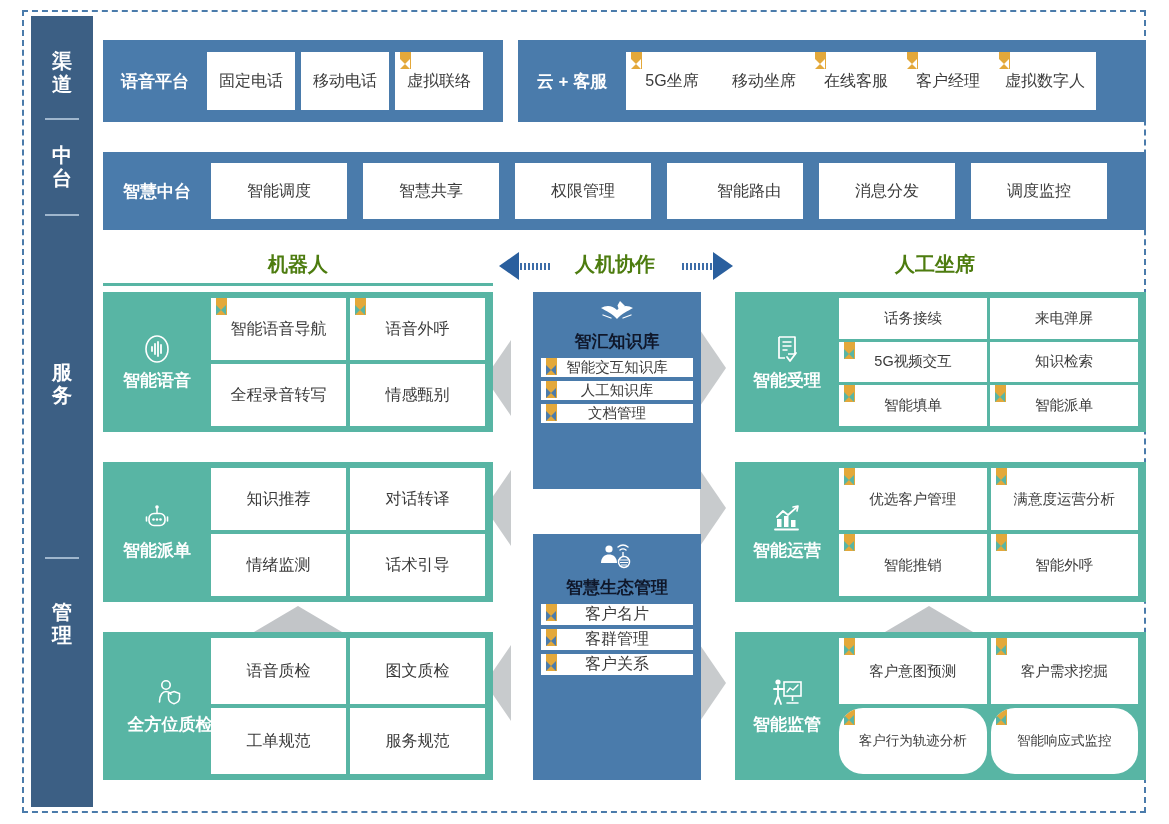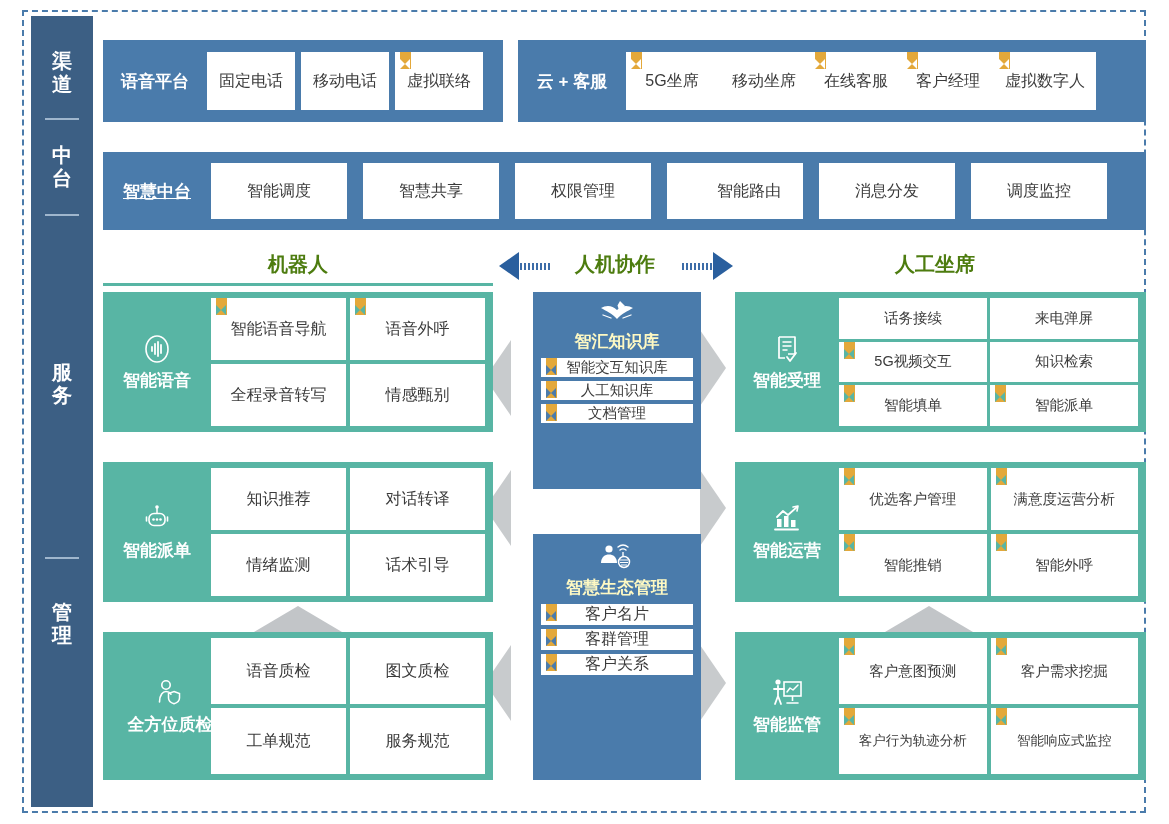--- a/index.html
+++ b/index.html
@@ -42,21 +42,21 @@
     text-align:center;flex:none;
     display:flex;align-items:center;justify-content:center;
   }
   .cell{
     position:relative;background:#ffffff;
     display:flex;align-items:center;justify-content:center;
     color:#3b3b3b;font-size:16px;box-sizing:border-box;
     overflow:hidden;
   }
   .cell.small{font-size:14.5px;}
-  .cell.xsmall{font-size:13.5px;}
+  .cell.xsmall{font-size:13.5px;border-radius:24px;}
 
   
   .bm{
     position:absolute;left:5px;top:0;width:11px;height:17px;
     background:#e3a83a;
   }
   .bm::after{
     content:"";position:absolute;left:0;bottom:0;
     border-left:5.5px solid #ffffff;border-right:5.5px solid #ffffff;
     border-bottom:5px solid transparent;border-top:5px solid transparent;
@@ -120,21 +120,21 @@
   .grid2.r3{grid-template-rows:1fr 1fr 1fr;}
   .grid2.r2{grid-template-rows:1fr 1fr;}
 
   
   .cblock{
     position:absolute;background:#4a7bab;box-sizing:border-box;
     display:flex;flex-direction:column;align-items:center;
     padding:7px 8px 8px 8px;
   }
   .cblock .cap{
-    color:#fef9c3;font-weight:bold;font-size:17px;
+    color:#0f172a;font-weight:bold;font-size:17px;
     text-align:center;margin-bottom:5px;
   }
   .cblock .cap .ic{display:block;line-height:0;margin-bottom:1px;}
   .cstack{width:100%;display:flex;flex-direction:column;gap:4px;flex:1;}
   .cstack .cell{width:100%;}
 
   
   .chev{position:absolute;width:0;height:0;}
   .chev-l{
     border-top:38px solid transparent;border-bottom:38px solid transparent;
@@ -214,21 +214,21 @@
         <span>客户经理</span>
       </div>
       <div class="cell" style="width:102px;height:58px;">
         <span class="bm"></span>
         <span>虚拟数字人</span>
       </div>
     </div>
   </div>
 
   <div class="band row-mid">
-    <div class="band-title" style="width:108px;height:100%;text-decoration:underline;">智慧中台</div>
+    <div class="band-title" style="width:108px;height:100%;">智慧中台</div>
     <div class="cells" style="gap:16px;">
       <div class="cell" style="width:136px;height:56px;">
         <span>智能调度</span>
         </div>
       <div class="cell" style="width:136px;height:56px;">
         <span>智慧共享</span>
         </div>
       <div class="cell" style="width:136px;height:56px;">
         <span>权限管理</span>
         </div>

